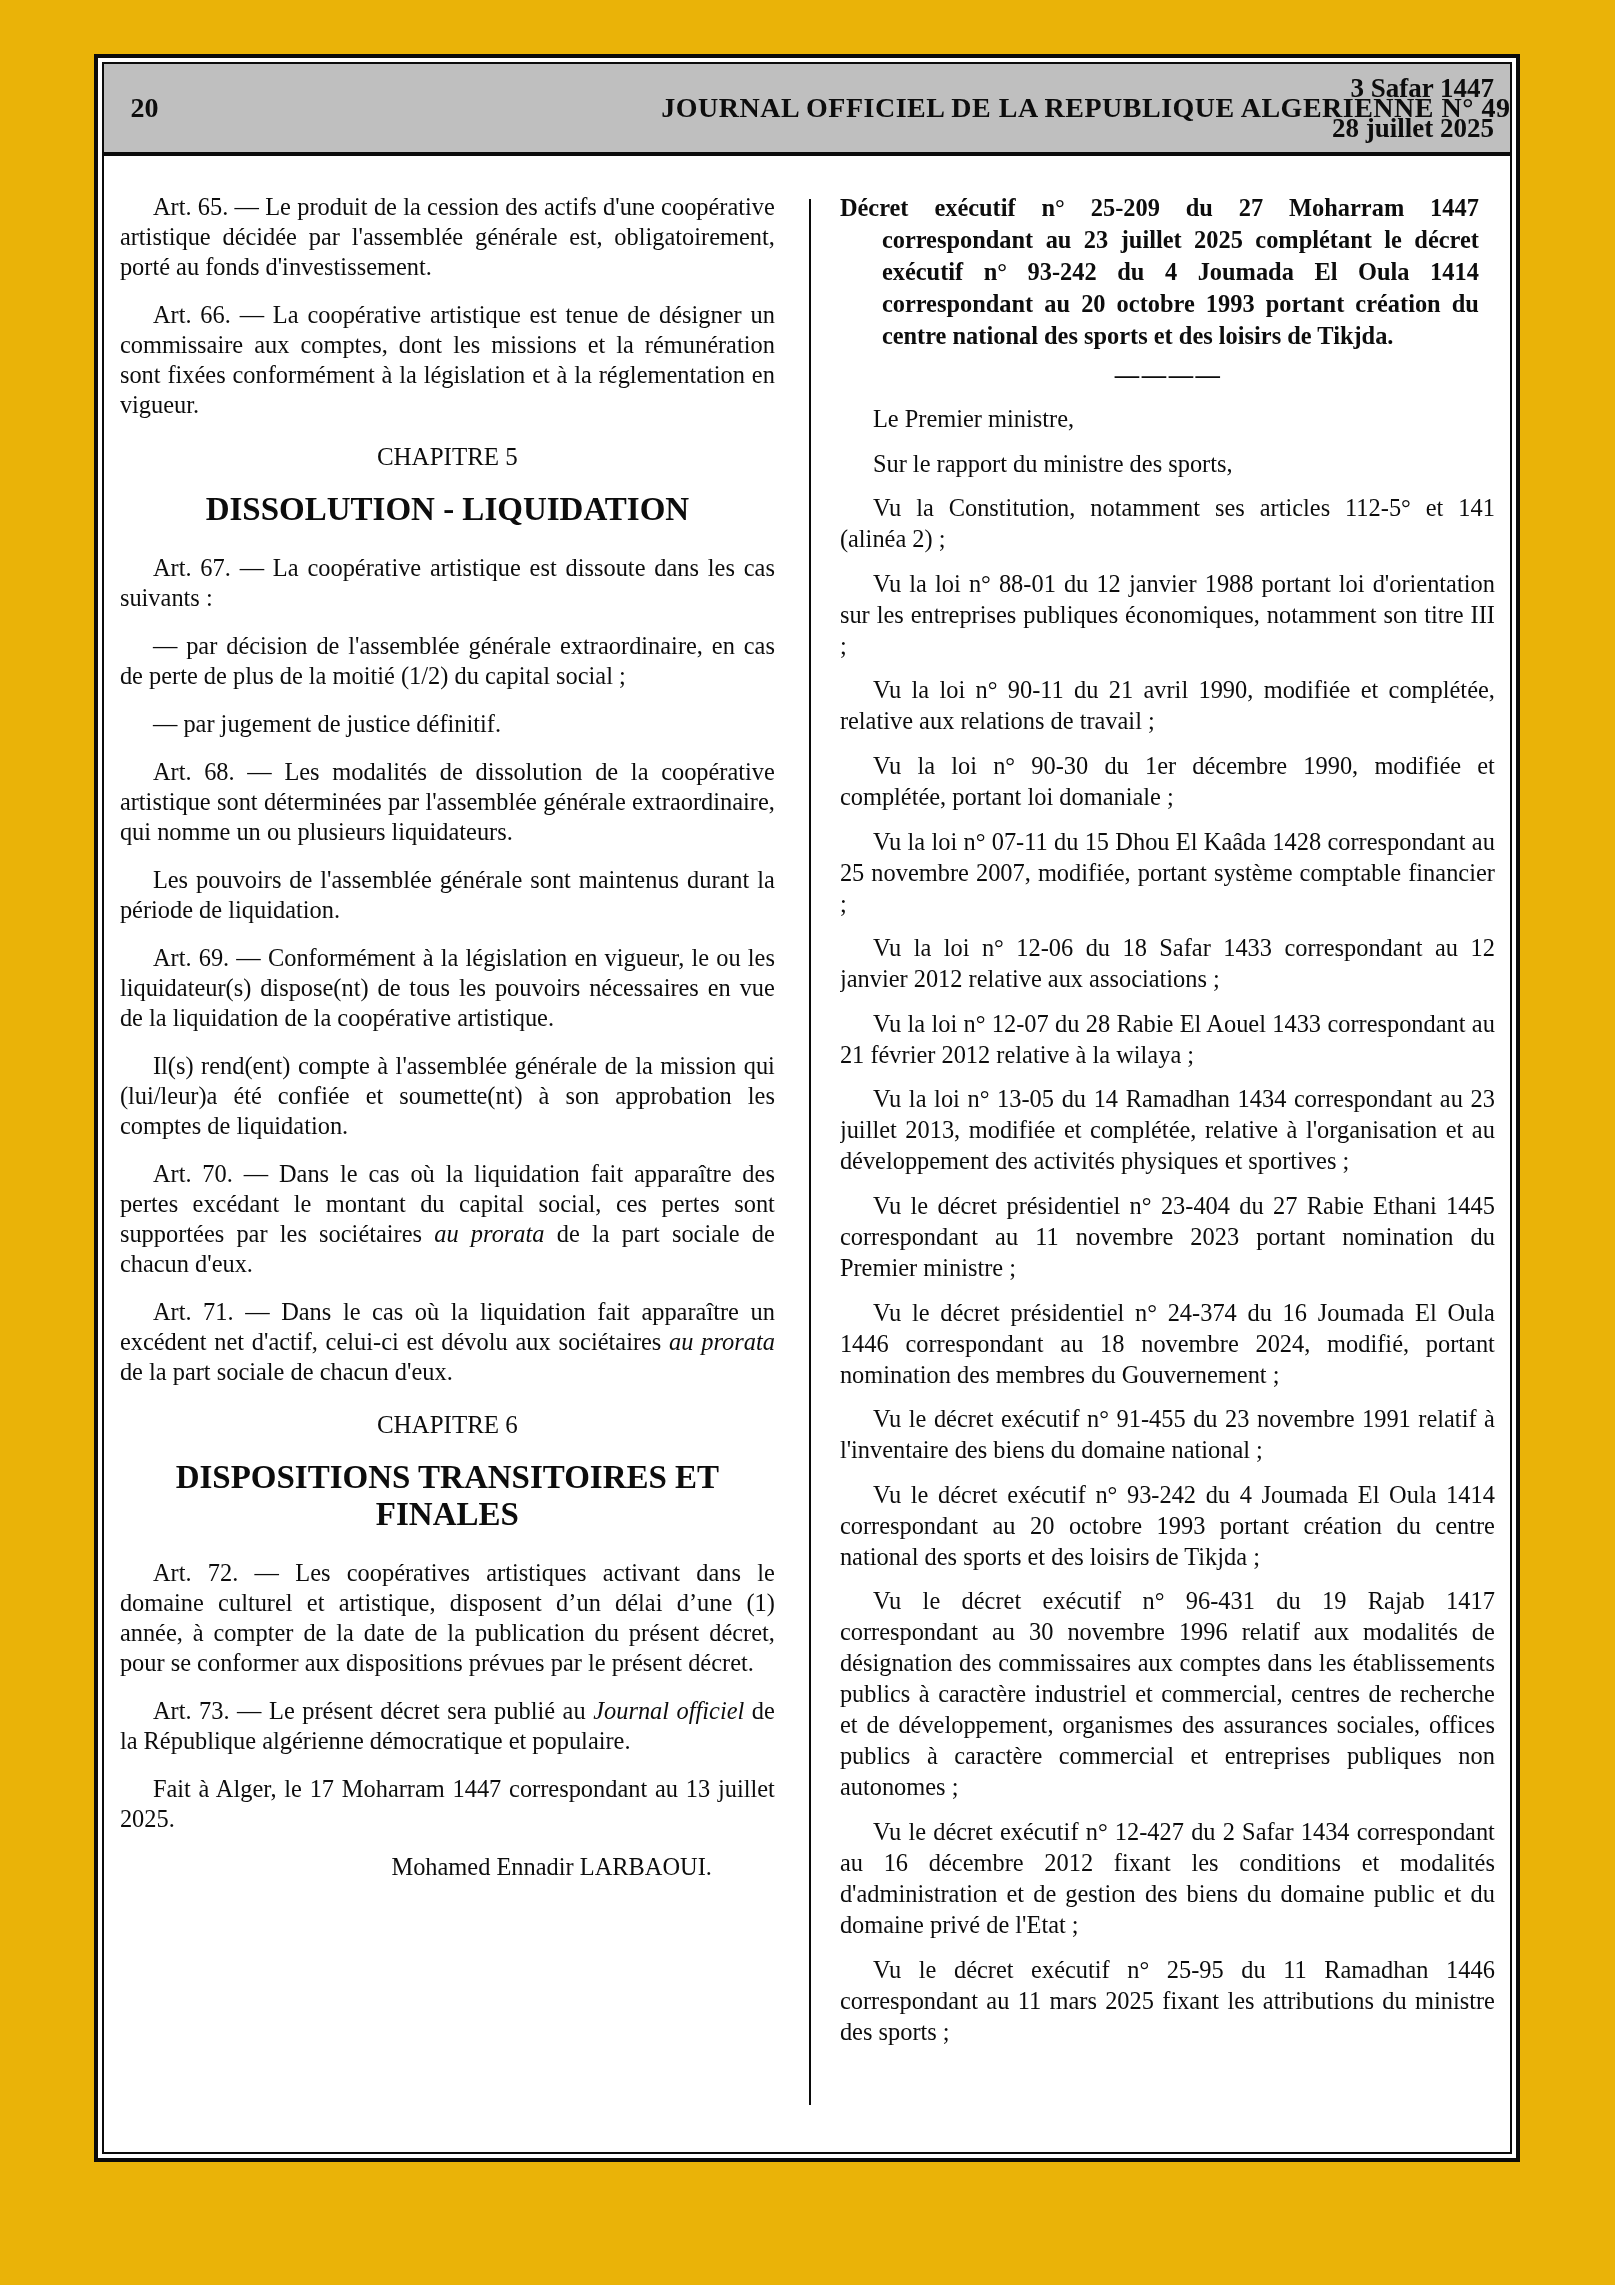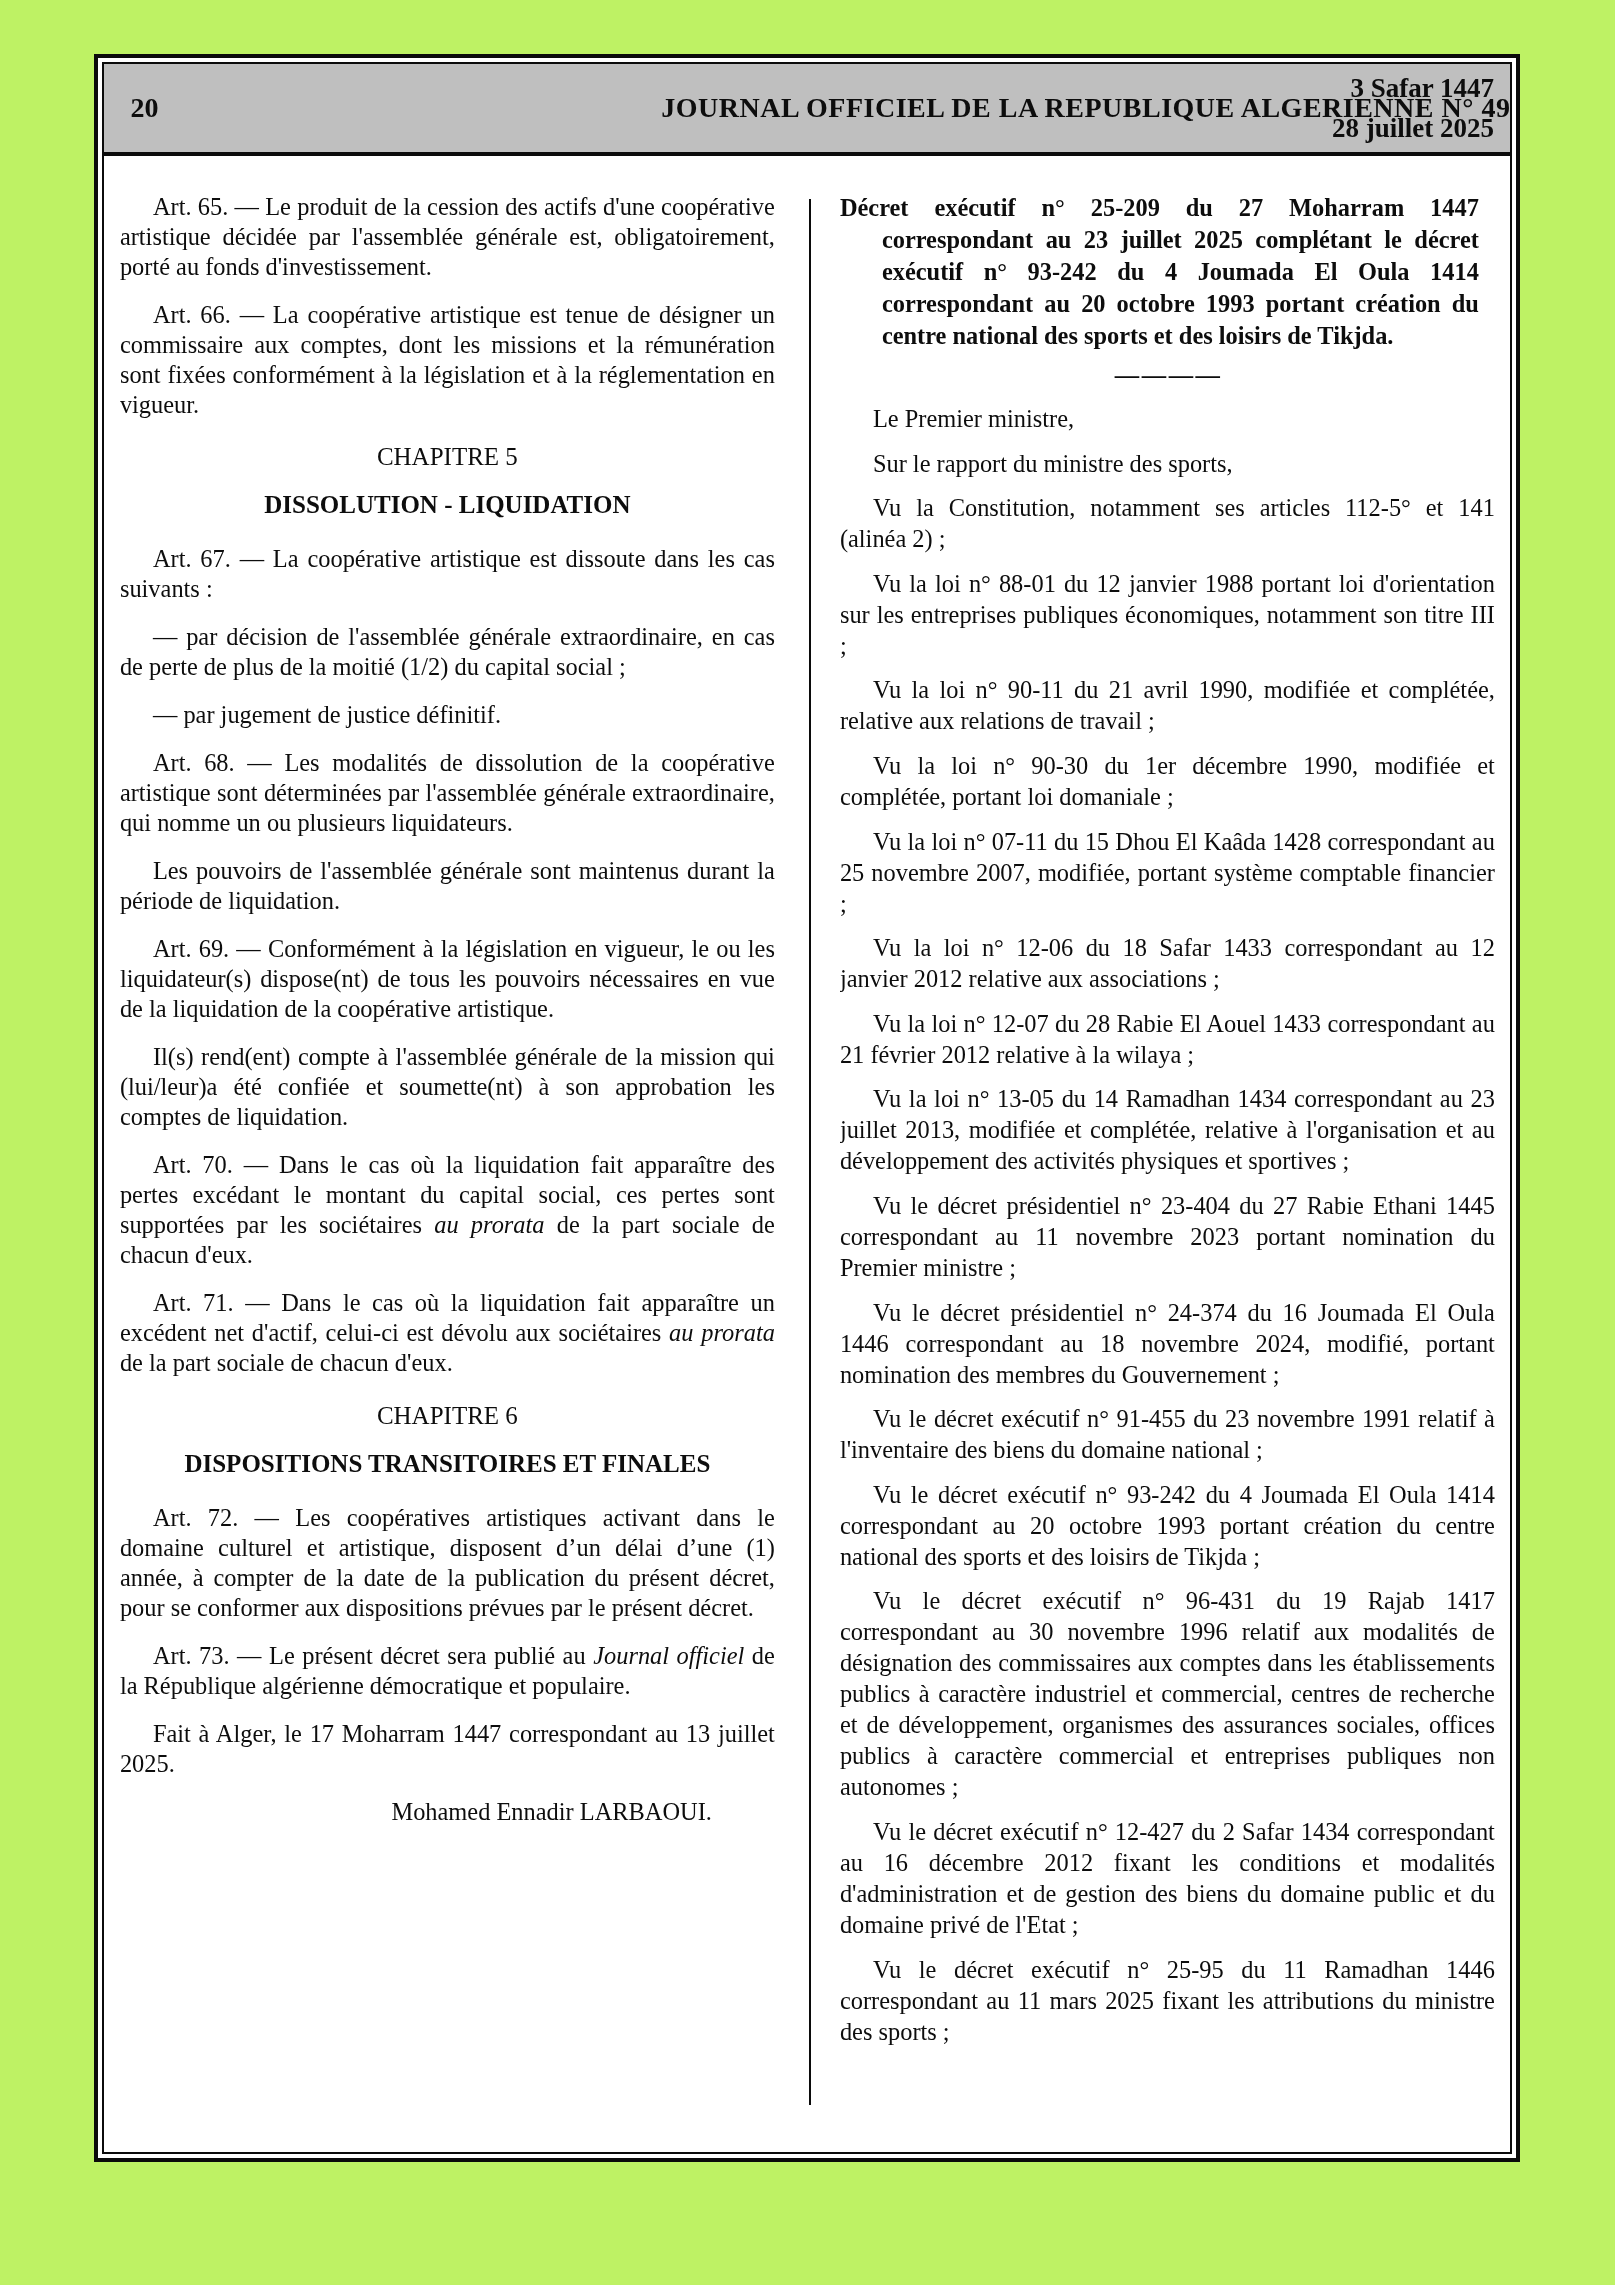--- a/index.html
+++ b/index.html
@@ -4,21 +4,21 @@
 <style>
   html, body {
     margin: 0;
     padding: 0;
     background: #ffffff;
   }
   .page {
     position: relative;
     width: 1616px;
     height: 2285px;
-    background: #bef264;
+    background: #eab308;
     font-family: "Liberation Serif", "DejaVu Serif", serif;
     color: #0d0d0d;
   }
   .frame-outer {
     position: absolute;
     left: 94px;
     top: 54px;
     width: 1426px;
     height: 2108px;
     box-sizing: border-box;
@@ -104,21 +104,21 @@
   }
   .col-right .para { margin-bottom: 13.6px; line-height: 31px; }
   .chapter-label {
     margin: 23.5px 0 20px 0;
     font-size: 25px;
     text-align: center;
     text-indent: 0;
   }
   .chapter-title {
     margin: 0 0 25px 0;
-    font-size: 25px;
+    font-size: 33px;
     font-weight: bold;
     text-align: center;
     text-indent: 0;
   }
   .decree-heading {
     margin: 0 16px 9px 0;
     font-size: 24.4px;
     line-height: 32px;
     font-weight: bold;
     text-align: justify;

